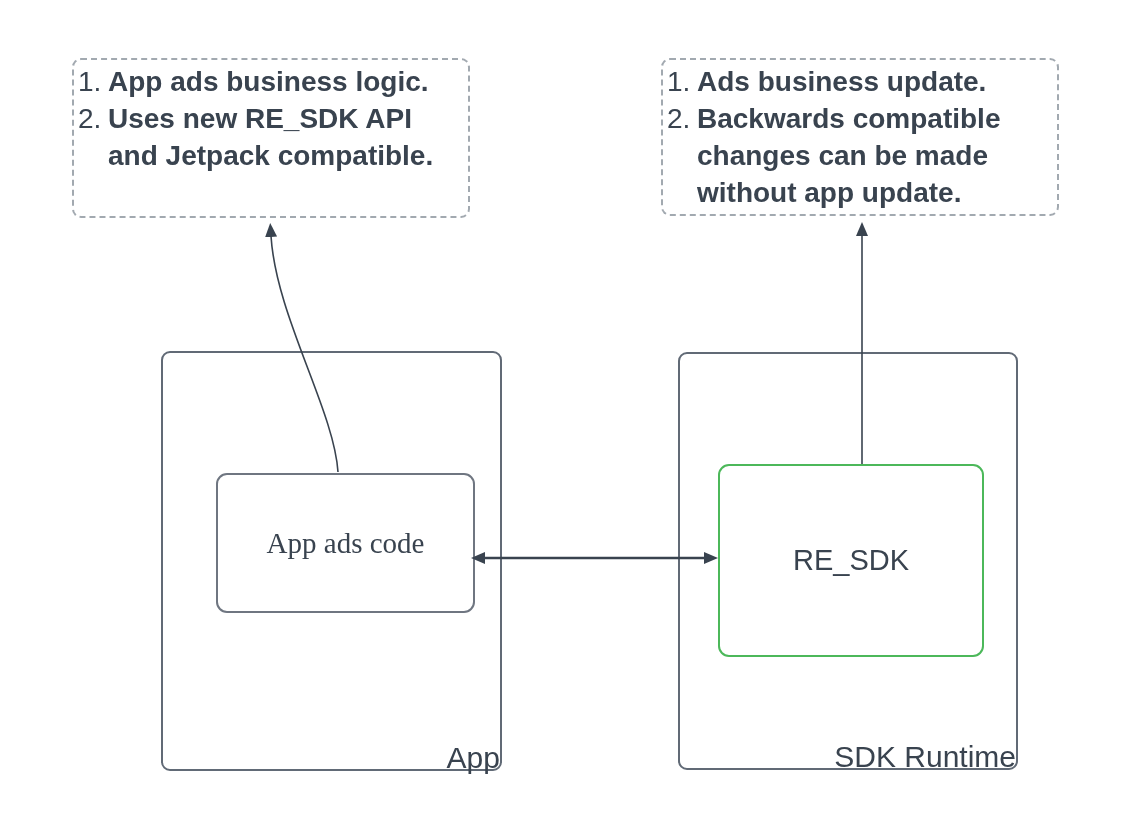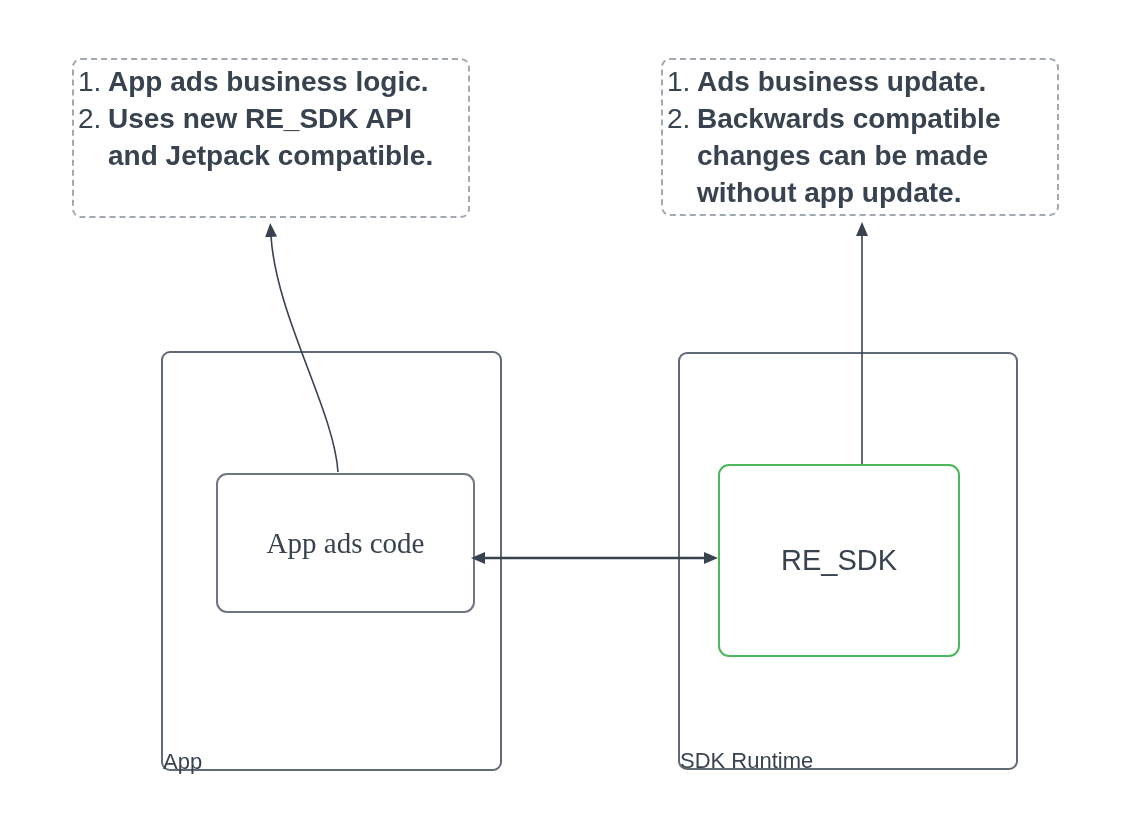--- a/index.html
+++ b/index.html
@@ -32,37 +32,37 @@
     position:absolute;
     box-sizing:border-box;
     border:2px solid #616a76;
     border-radius:9px;
     background:#ffffff;
   }
   .app-box{left:161px;top:351px;width:341px;height:420px;}
   .sdk-box{left:678px;top:352px;width:340px;height:418px;}
   .big-label{
     position:absolute;left:0;right:0;bottom:-5px;
-    text-align:left;
-    font-size:22px;line-height:1.1;
+    text-align:right;
+    font-size:30px;line-height:1.1;
     color:#39434f;
   }
   
   .inner-box{
     position:absolute;
     box-sizing:border-box;
     border:2px solid #6f7681;
     border-radius:11px;
     background:#ffffff;
     display:flex;align-items:center;justify-content:center;
     font-size:29px;color:#39434f;
     text-align:center;
   }
   .app-inner{left:216px;top:473px;width:259px;height:140px;font-family:Liberation Serif, serif;}
-  .sdk-inner{left:718px;top:464px;width:242px;height:193px;border-color:#4cb85a;}
+  .sdk-inner{left:718px;top:464px;width:266px;height:193px;border-color:#4cb85a;}
   
   .connectors{
     position:absolute;left:0;top:0;
     pointer-events:none;
   }
 </style>
 </head>
 <body>
 
 <div class="canvas">

